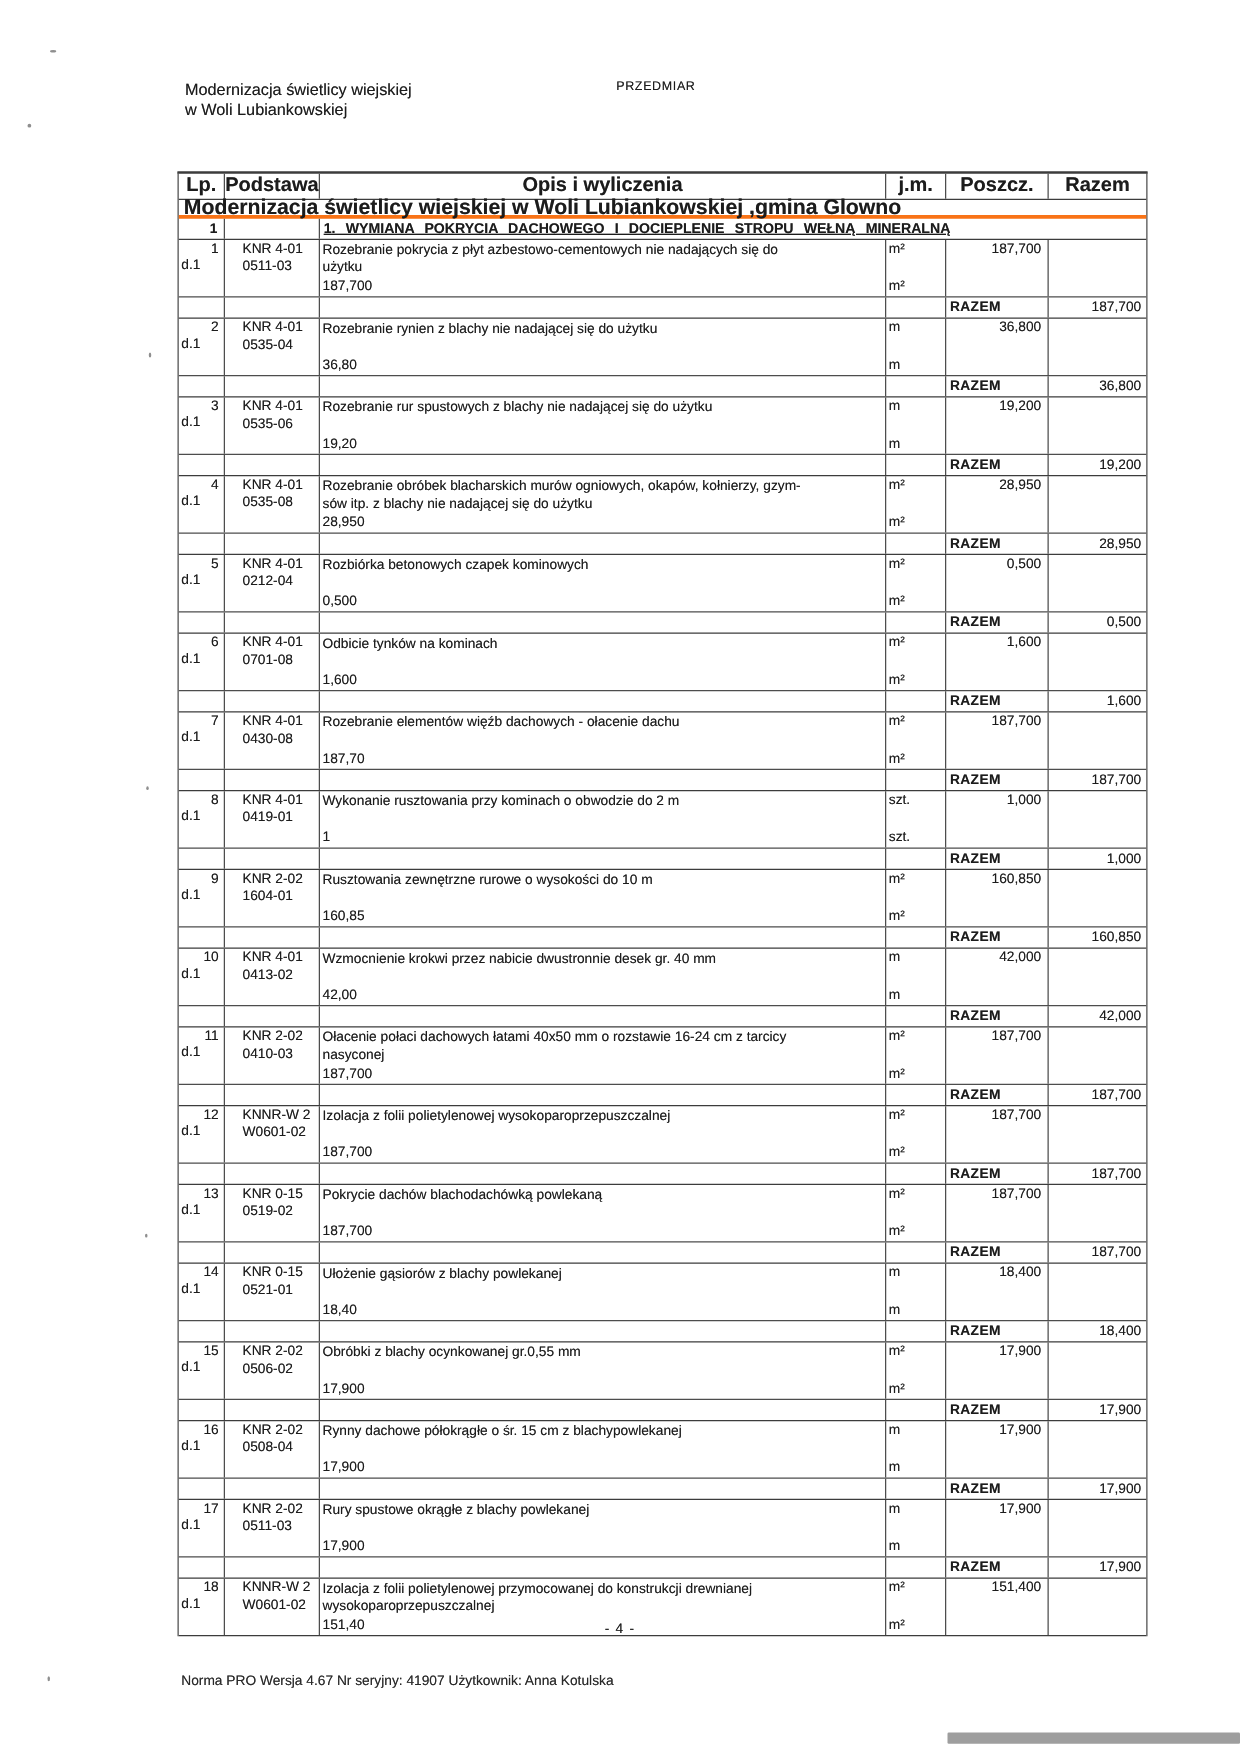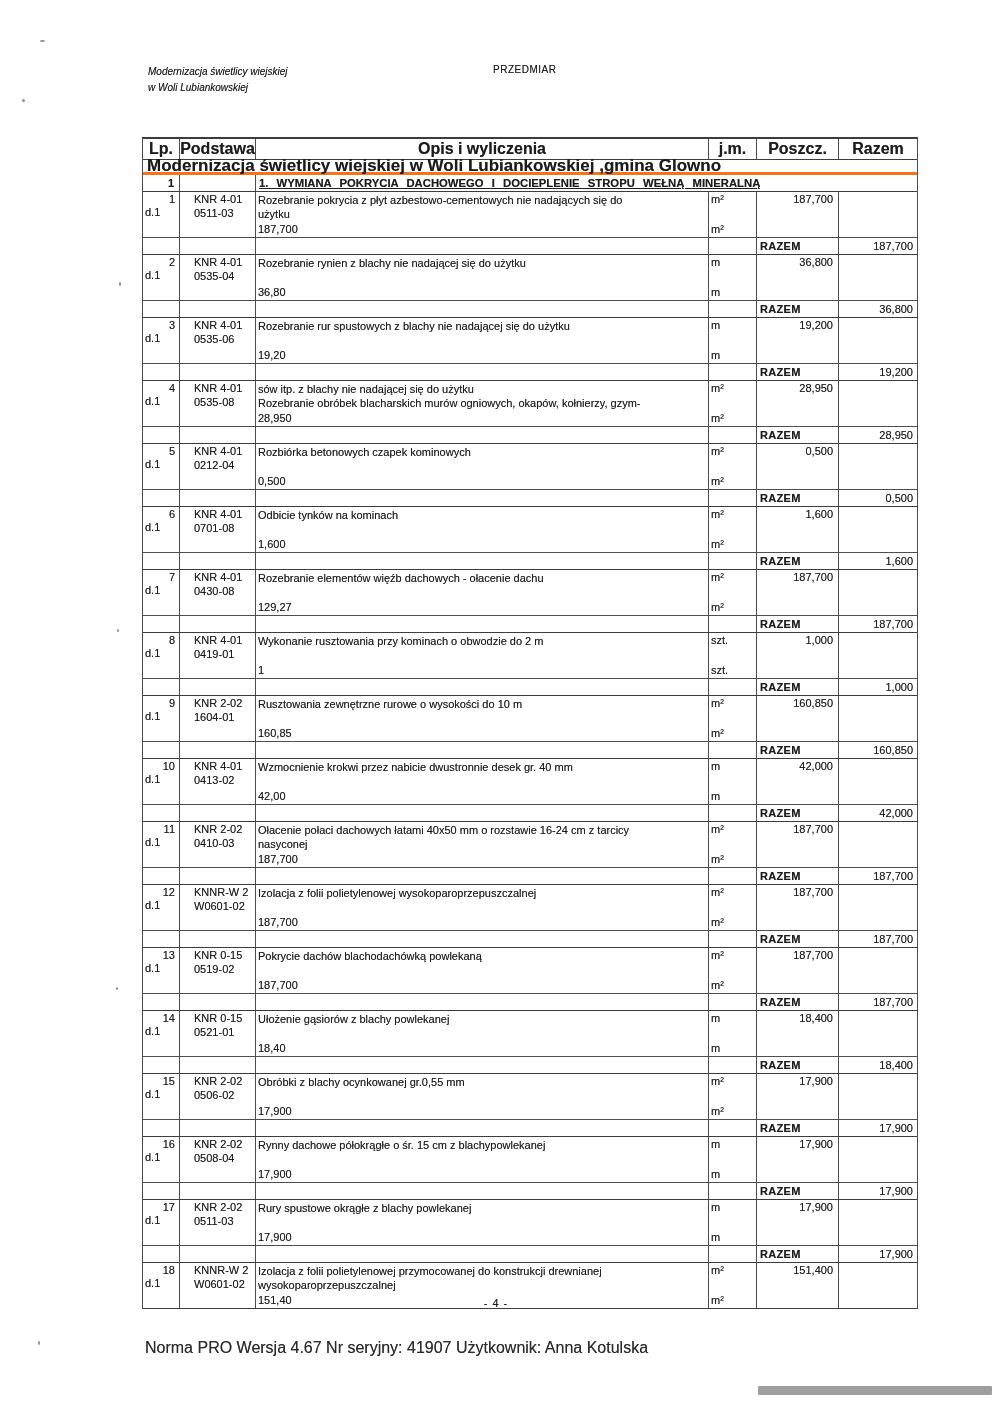--- a/index.html
+++ b/index.html
@@ -4,21 +4,21 @@
 <style>
   html,body{margin:0;padding:0;background:#ffffff;}
   body{
     width:992px;height:1403px;position:relative;overflow:hidden;
     font-family:"Liberation Sans","DejaVu Sans",sans-serif;
     color:#1c1c1c;
     -webkit-font-smoothing:antialiased;
   }
   .scan-text{text-shadow:0 0 .4px rgba(20,20,20,.55);}
   
-  .hdr-left{position:absolute;left:148px;top:64px;font-size:10px;line-height:16px;font-style:italic;}
+  .hdr-left{position:absolute;left:148px;top:64px;font-size:13px;line-height:16px;}
   .hdr-center{position:absolute;left:493px;top:64px;font-size:10px;letter-spacing:.5px;}
   
   .tbl{
     position:absolute;left:142px;top:137px;width:774px;
     border-left:1px solid #4d4d4d;border-right:1px solid #4d4d4d;
     border-top:2.5px solid #3c3c3c;
     font-size:11px;
   }
   .cols{display:grid;grid-template-columns:37px 76px 453px 48px 82px 78px;}
   .c{border-right:1px solid #4d4d4d;overflow:hidden;box-sizing:border-box;}
@@ -42,21 +42,21 @@
   .qty{line-height:13px;}
   .jmu{line-height:13px;}
   .val{text-align:right;padding-right:5px !important;line-height:13px;justify-content:flex-end;}
   .razem-row{height:16px;border-top:1px solid #4d4d4d;border-bottom:1.8px solid #3c3c3c;}
   .razem-row .c{display:flex;align-items:center;box-sizing:border-box;}
   .razem-label{font-weight:bold;padding-left:3px;letter-spacing:.3px;}
   .razem-val{justify-content:flex-end;padding-right:4px;}
   .item-block:last-child .ib-desc{border-bottom:1.5px solid #3c3c3c;}
   
   .page-num{position:absolute;left:0;top:1297px;width:992px;text-align:center;font-size:11px;letter-spacing:1px;}
-  .footer-info{position:absolute;left:145px;top:1339px;font-size:16px;color:#2a2a2a;}
+  .footer-info{position:absolute;left:145px;top:1339px;font-size:11px;color:#2a2a2a;}
   
   .speck{position:absolute;background:#8f8f8f;border-radius:50%;}
   .edge-bar{position:absolute;left:758px;top:1386px;width:234px;height:9px;background:#8d8d8d;border-radius:1px;opacity:.85;}
 </style>
 </head>
 <body class="scan-text">
 
 <div class="speck" style="left:40px;top:40px;width:5px;height:2px;"></div>
 <div class="speck" style="left:22px;top:99px;width:3px;height:3px;"></div>
 <div class="speck" style="left:119px;top:282px;width:2px;height:4px;"></div>
@@ -213,22 +213,22 @@
       </div>
       <div class="c">
         <div>
           <div class="pod">KNR 4-01</div>
           <div class="pod">0535-08</div>
         </div>
         <div></div>
       </div>
       <div class="c">
         <div class="desc-lines">
+          <div>Rozebranie obróbek blacharskich murów ogniowych, okapów, kołnierzy, gzym-</div>
           <div>sów itp. z blachy nie nadającej się do użytku</div>
-          <div>Rozebranie obróbek blacharskich murów ogniowych, okapów, kołnierzy, gzym-</div>
         </div>
         <div class="qty">28,950</div>
       </div>
       <div class="c">
         <div class="jmu">m²</div>
         <div class="jmu">m²</div>
       </div>
       <div class="c val">28,950</div>
       <div class="c"></div>
     </div>
@@ -330,21 +330,21 @@
           <div class="pod">KNR 4-01</div>
           <div class="pod">0430-08</div>
         </div>
         <div></div>
       </div>
       <div class="c">
         <div class="desc-lines">
           <div>Rozebranie elementów więźb dachowych - ołacenie dachu</div>
           <div></div>
         </div>
-        <div class="qty">129,27</div>
+        <div class="qty">187,70</div>
       </div>
       <div class="c">
         <div class="jmu">m²</div>
         <div class="jmu">m²</div>
       </div>
       <div class="c val">187,700</div>
       <div class="c"></div>
     </div>
     <div class="cols razem-row">
       <div class="c"></div>

